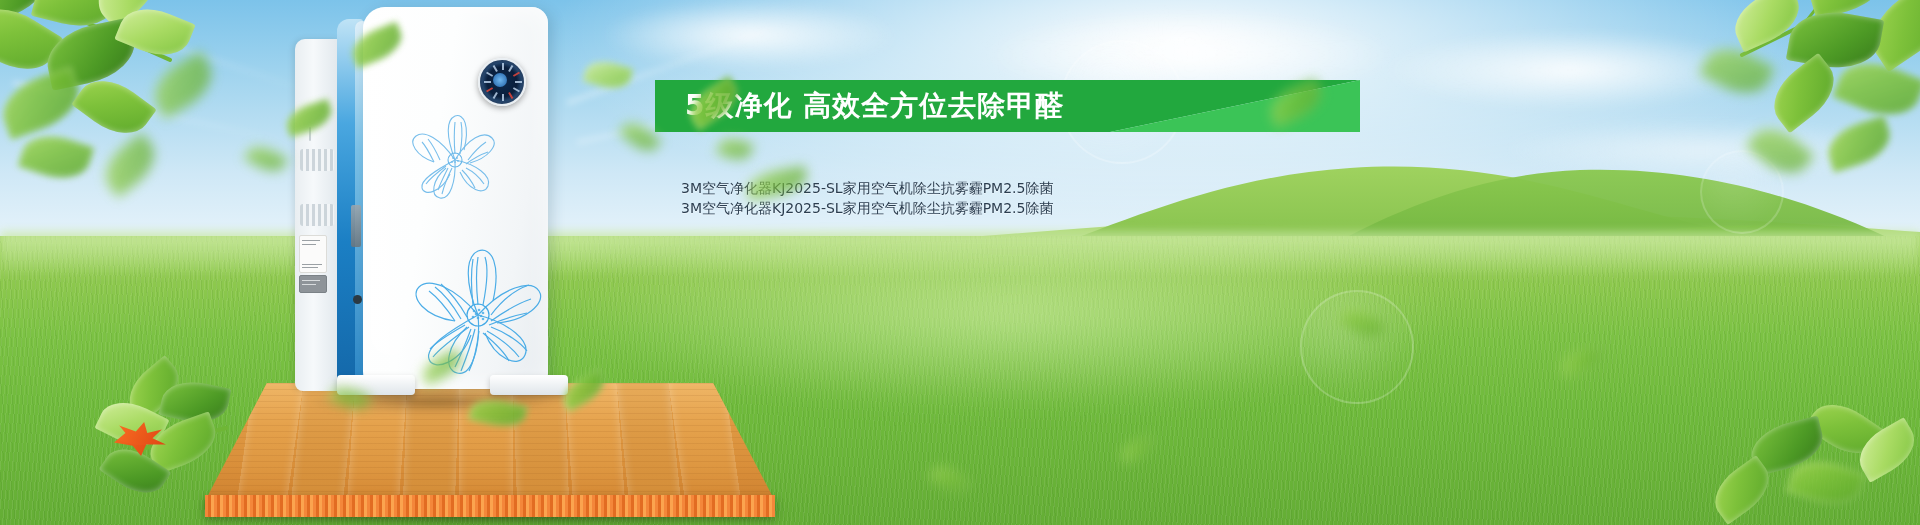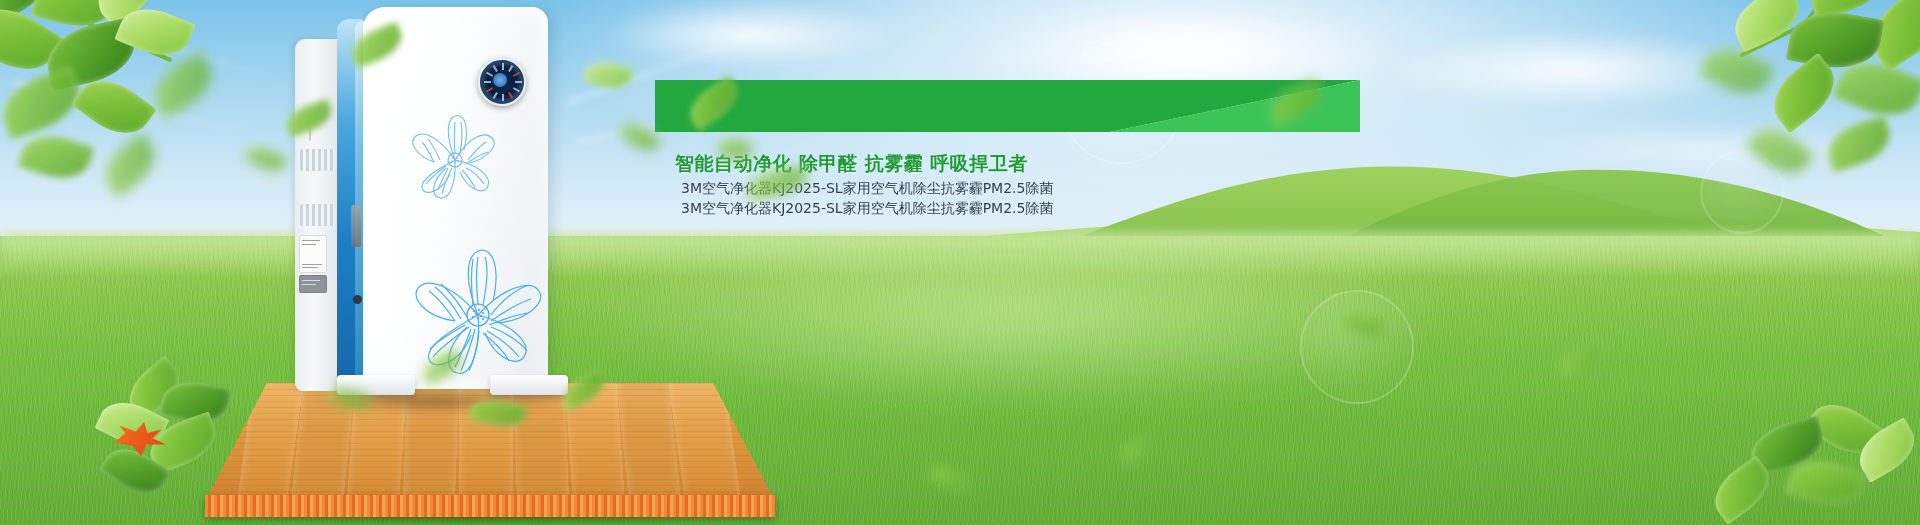--- a/index.html
+++ b/index.html
@@ -403,23 +403,23 @@
       </g>
     </svg>
 
     <div class="dev-foot" style="left:42px;top:370px;width:78px;height:20px;"></div>
     <div class="dev-foot" style="left:195px;top:370px;width:78px;height:20px;"></div>
   </div>
 
   <div class="headline-bar">
     <div class="accent"></div>
     <div class="accent2"></div>
-  </div>
-
-  <div class="subtitle">智能自动净化 除甲醛 抗雾霾  呼吸捍卫者</div>
+    <div class="headline-text">5级净化 高效全方位去除甲醛</div>
+  </div>
+
 
   <div class="desc l1">3M空气净化器KJ2025-SL家用空气机除尘抗雾霾PM2.5除菌</div>
   <div class="desc l2">3M空气净化器KJ2025-SL家用空气机除尘抗雾霾PM2.5除菌</div>
 
   <div class="leafmass" style="left:-30px;top:-40px;width:330px;height:290px;">
     <div class="branch" style="left:20px;top:60px;width:190px;height:4px;transform:rotate(24deg);"></div>
     <div class="branch" style="left:40px;top:20px;width:150px;height:3px;transform:rotate(48deg);"></div>
     <div class="leaf dark" style="left:10px;top:0px;width:74px;height:50px;transform:rotate(-28deg);"></div>
     <div class="leaf" style="left:66px;top:14px;width:80px;height:52px;transform:rotate(14deg);"></div>
     <div class="leaf pale" style="left:120px;top:2px;width:78px;height:48px;transform:rotate(-44deg);"></div>

